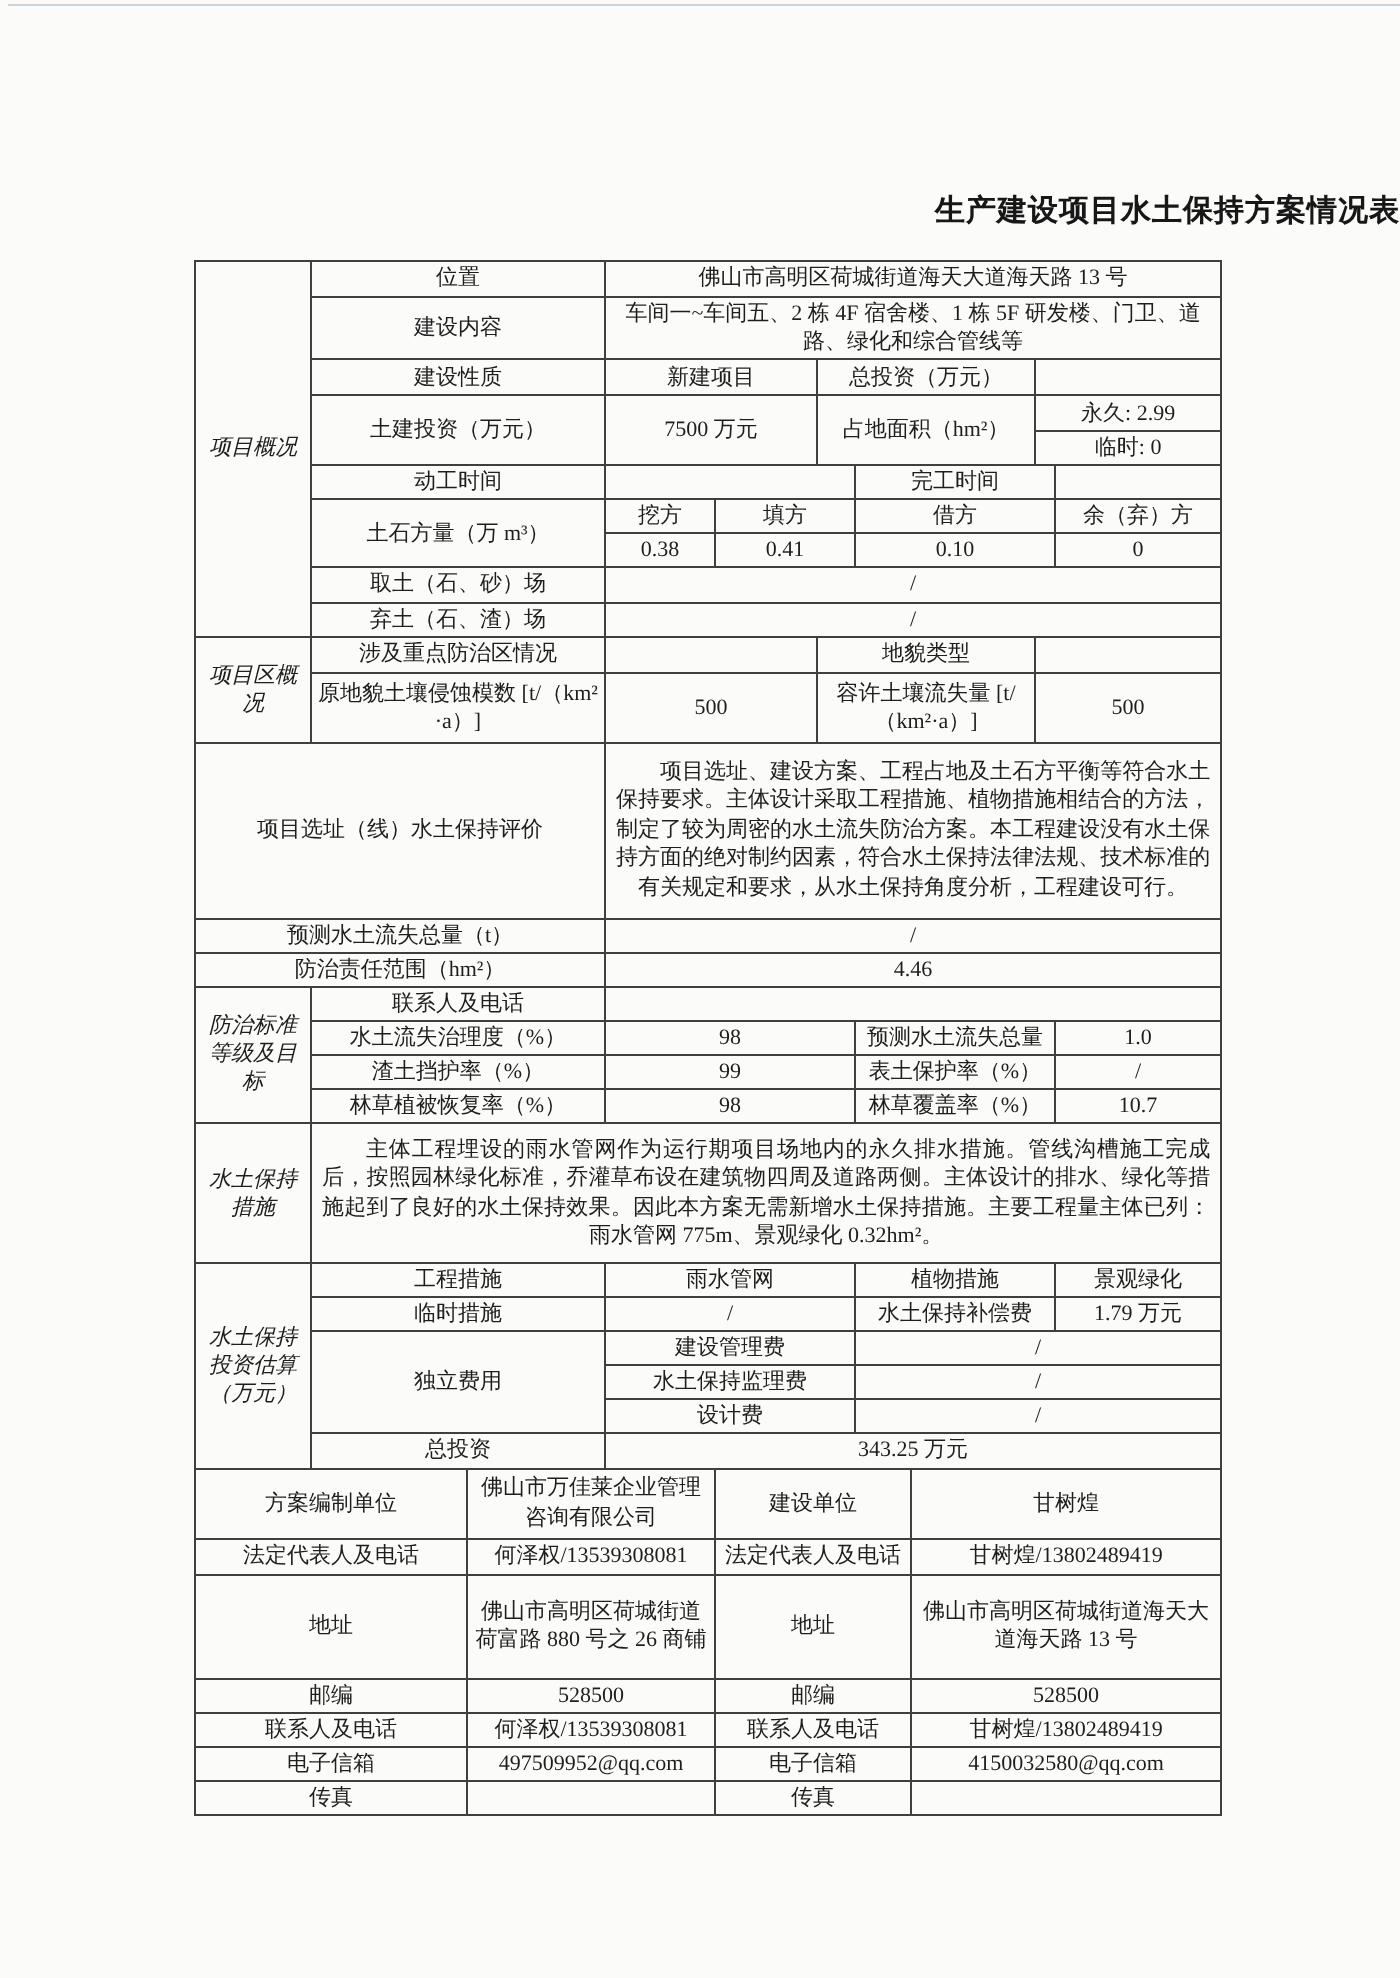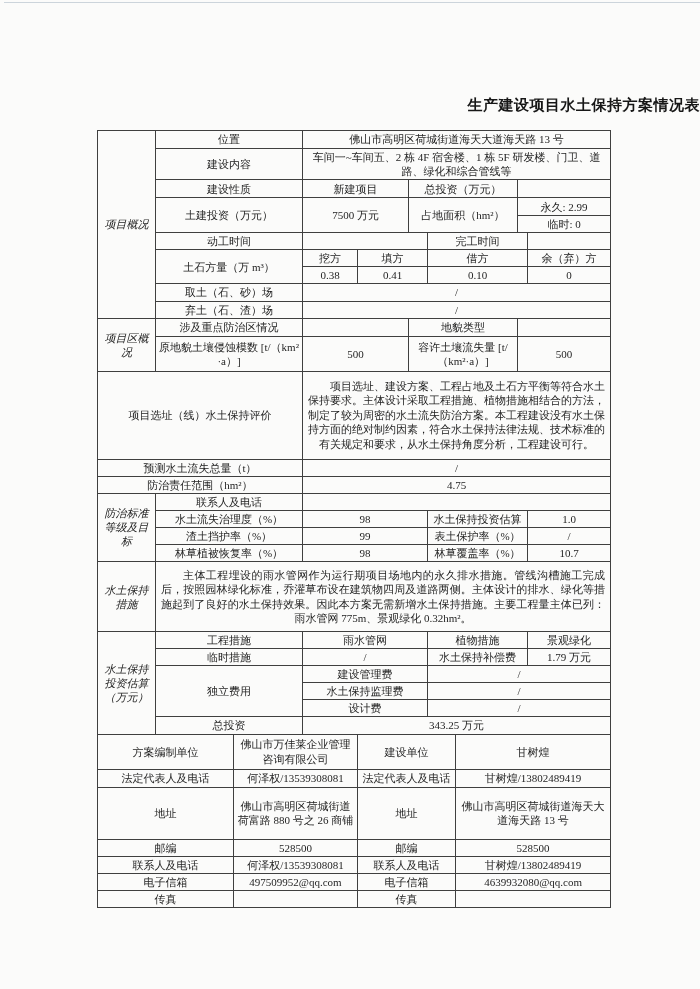--- a/index.html
+++ b/index.html
@@ -136,32 +136,32 @@
       <tr style="height:88px">
         <td colspan="3">项目选址（线）水土保持评价</td>
         <td colspan="7" class="tj">项目选址、建设方案、工程占地及土石方平衡等符合水土保持要求。主体设计采取工程措施、植物措施相结合的方法，制定了较为周密的水土流失防治方案。本工程建设没有水土保持方面的绝对制约因素，符合水土保持法律法规、技术标准的有关规定和要求，从水土保持角度分析，工程建设可行。</td>
       </tr>
       <tr style="height:15px">
         <td colspan="3">预测水土流失总量（t）</td>
         <td colspan="7">/</td>
       </tr>
       <tr style="height:16px">
         <td colspan="3">防治责任范围（hm²）</td>
-        <td colspan="7">4.75</td>
+        <td colspan="7">4.46</td>
       </tr>
 
       <tr style="height:16px">
         <td rowspan="4" class="vlabel">防治标准等级及目标</td>
         <td colspan="2">联系人及电话</td>
         <td colspan="7"></td>
       </tr>
       <tr style="height:15px">
         <td colspan="2">水土流失治理度（%）</td>
         <td colspan="3">98</td>
-        <td colspan="3">水土保持投资估算</td>
+        <td colspan="3">预测水土流失总量</td>
         <td>1.0</td>
       </tr>
       <tr style="height:15px">
         <td colspan="2">渣土挡护率（%）</td>
         <td colspan="3">99</td>
         <td colspan="3">表土保护率（%）</td>
         <td>/</td>
       </tr>
       <tr style="height:16px">
         <td colspan="2">林草植被恢复率（%）</td>
@@ -233,21 +233,21 @@
       <tr style="height:17px">
         <td colspan="2">联系人及电话</td>
         <td colspan="2">何泽权/13539308081</td>
         <td colspan="3">联系人及电话</td>
         <td colspan="3">甘树煌/13802489419</td>
       </tr>
       <tr style="height:17px">
         <td colspan="2">电子信箱</td>
         <td colspan="2">497509952@qq.com</td>
         <td colspan="3">电子信箱</td>
-        <td colspan="3">4639932080@qq.com</td>
+        <td colspan="3">4150032580@qq.com</td>
       </tr>
       <tr style="height:17px">
         <td colspan="2">传真</td>
         <td colspan="2"></td>
         <td colspan="3">传真</td>
         <td colspan="3"></td>
       </tr>
     </tbody>
   </table>
 </div>

